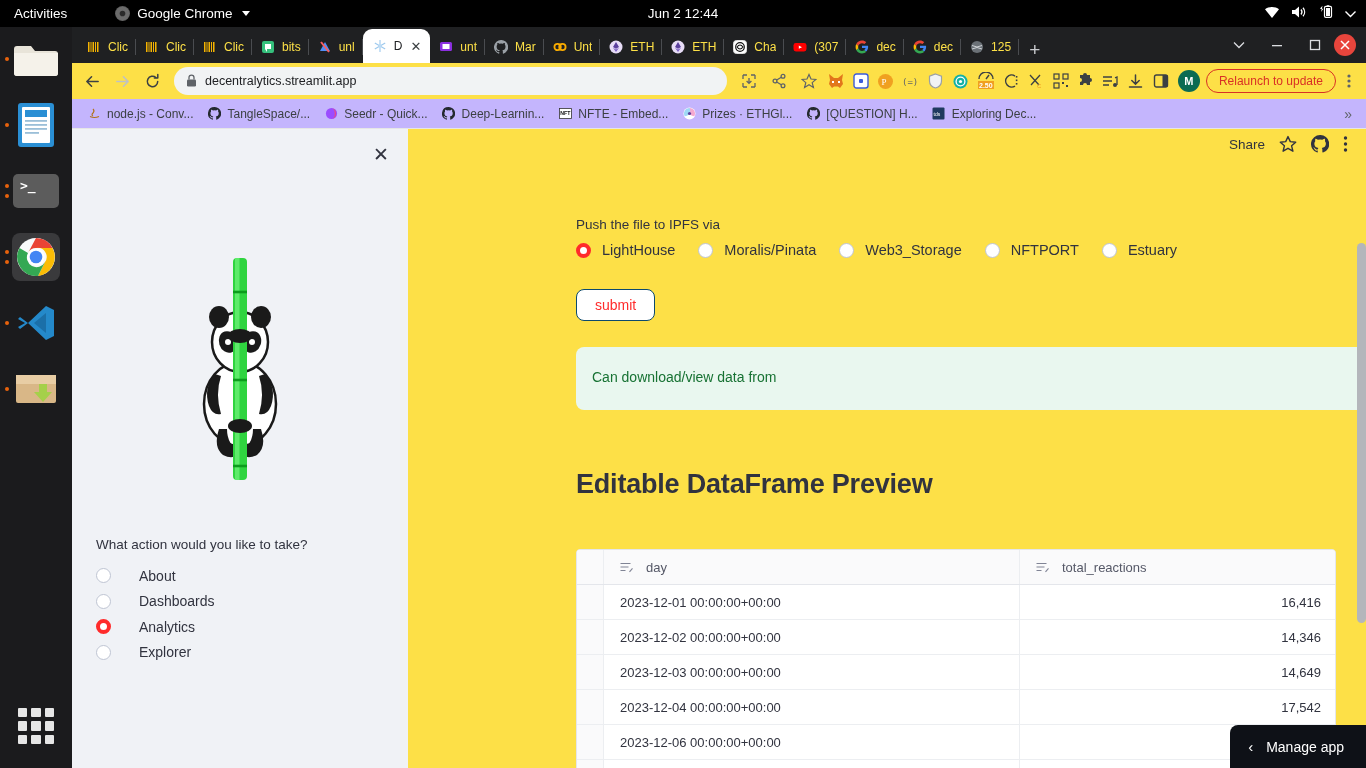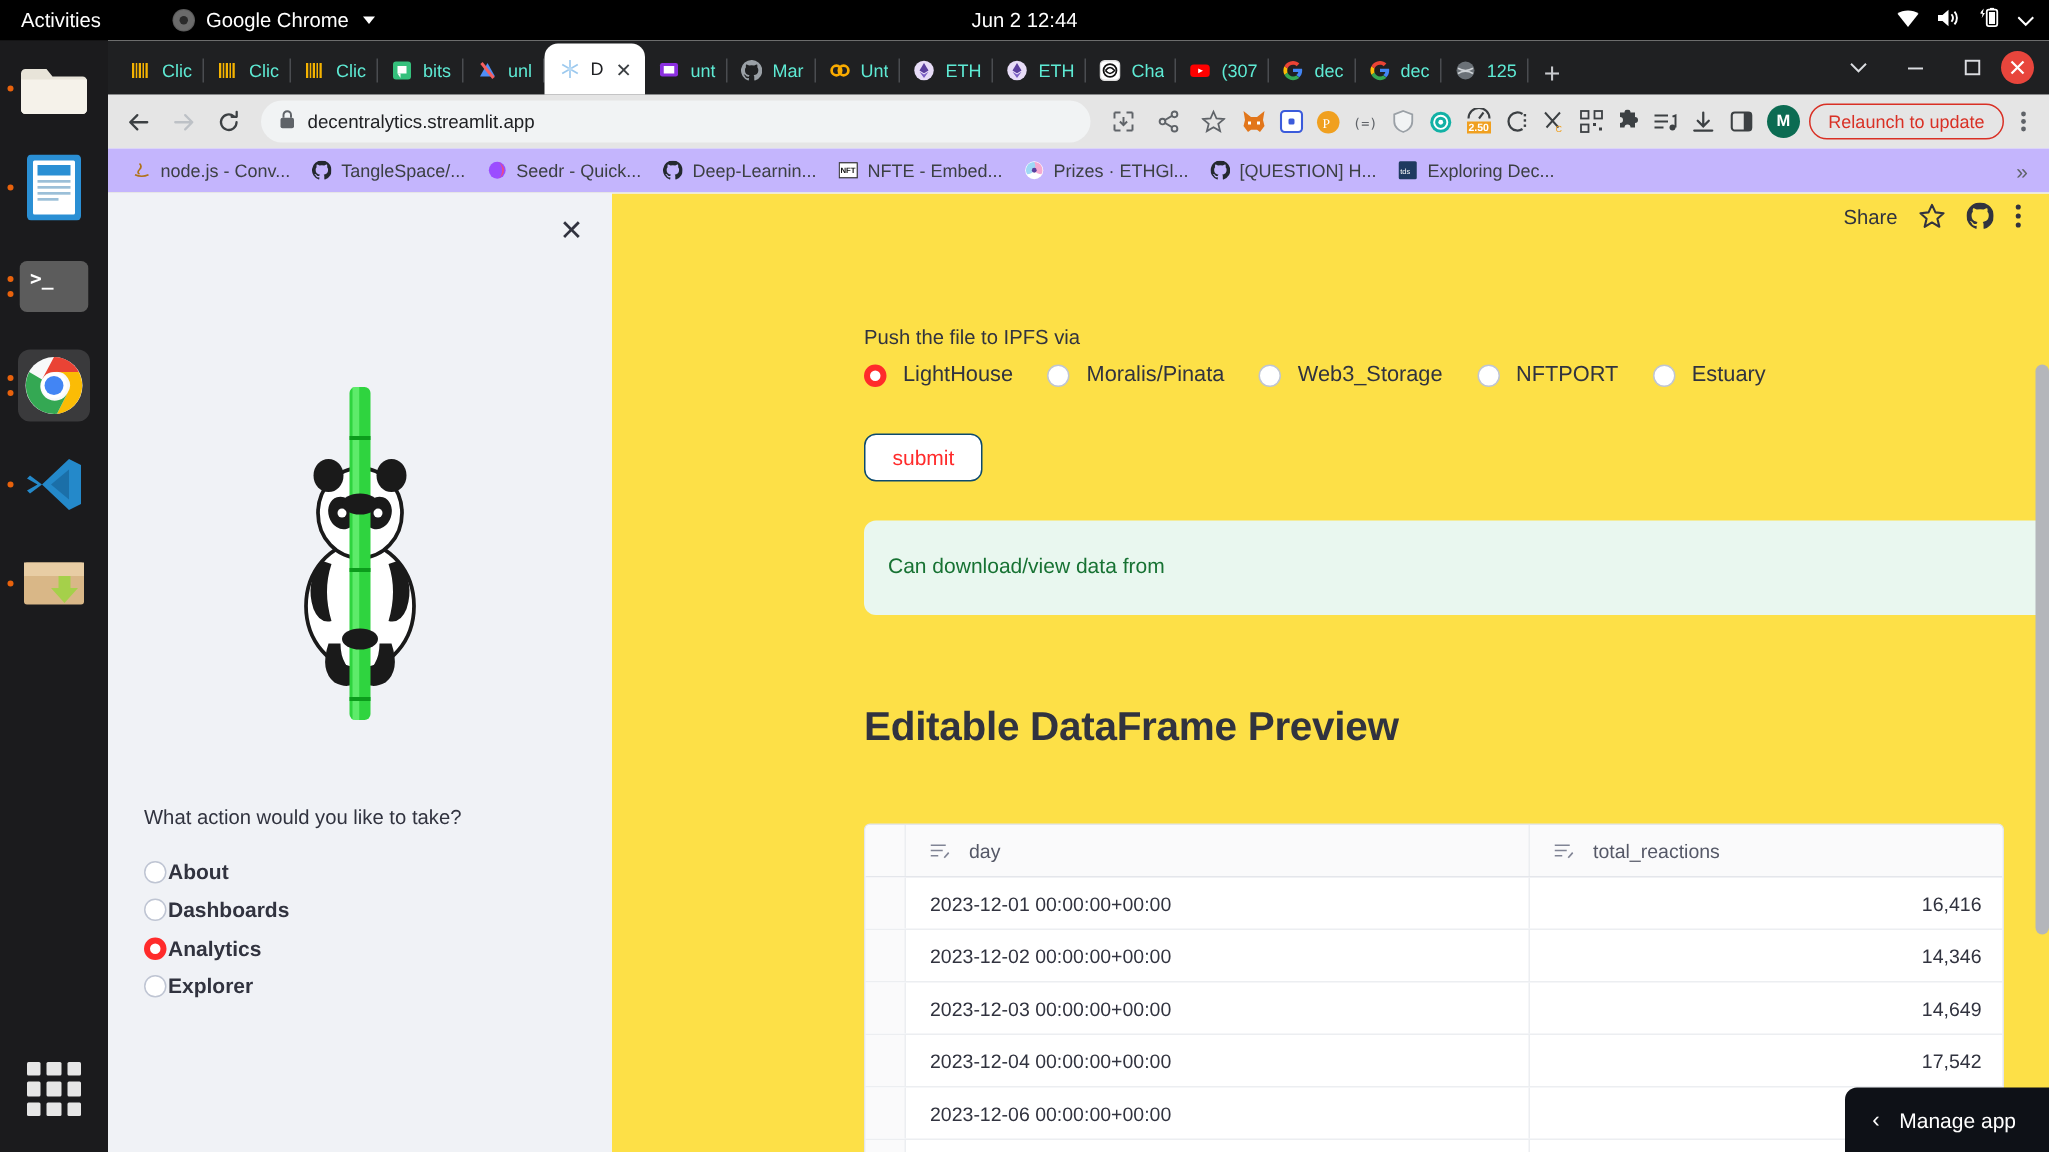--- a/index.html
+++ b/index.html
@@ -66,40 +66,40 @@
   .chrome {
     position: absolute; top: 27px; left: 72px;
     width: 1294px; height: 741px; background: #fff; overflow:hidden;
   }
   .tabstrip {
     height: 36px; background: #1f2022; display:flex; align-items:flex-end;
     padding-left: 6px; position: relative;
   }
   .tab {
     height: 32px; min-width: 0; display:flex; align-items:center; gap:6px;
-    padding: 0 8px; color:#5eead4; font-size: 12px; position:relative;
+    padding: 0 8px; color:#fde047; font-size: 12px; position:relative;
     flex: 0 0 auto; white-space: nowrap;
   }
   .tab .sep { position:absolute; right:0; top:8px; height:16px; width:1px; background:#4a4c50; }
   .tab .fav { width:16px;height:16px;flex:0 0 16px;border-radius:3px;display:flex;align-items:center;justify-content:center;font-size:9px;line-height:1;overflow:hidden;}
   .tab .ttl { overflow:hidden; text-overflow: clip; max-width: 40px; }
   .tab.active {
     background:#fff; color:#202124; border-radius: 9px 9px 0 0; height:34px;
     padding: 0 9px; min-width: 62px;
   }
   .tab.active .ttl { max-width: 14px; }
   .tab-close { font-size: 13px; color:#3c4043; line-height:1; margin-left:2px; }
   .newtab { color:#c8cace; font-size:19px; padding:0 10px 4px 10px; line-height:1;}
   .wincontrols { position:absolute; right:0; bottom:3px; display:flex; align-items:center; gap:0; }
   .wc { width:38px;height:30px;display:flex;align-items:center;justify-content:center;color:#dadce0;font-size:12px;}
   .wc.close { background:#e8453c; color:#fff; border-radius:50%; width:22px;height:22px; margin-right:10px; font-size:12px;}
 
   
   .toolbar {
-    height: 36px; background:#e5e5e5; display:flex; align-items:center; gap: 2px;
+    height: 36px; background:#fde047; display:flex; align-items:center; gap: 2px;
     padding: 0 6px; border-bottom: 0;
   }
   .tbtn { width:28px;height:28px;display:flex;align-items:center;justify-content:center;color:#5f6368;font-size:15px;border-radius:50%; flex:0 0 auto;}
   .tbtn.dis { color:#bdc1c6; }
   .omnibox {
     flex: 1 1 auto; height: 28px; background:#f1f3f4; border-radius: 14px;
     display:flex; align-items:center; gap:8px; padding: 0 12px; margin: 0 6px;
     font-size: 12.5px; color:#202124; min-width:0;
   }
   .omnibox .lock { font-size: 11px; color:#5f6368; }
@@ -135,21 +135,21 @@
   .sb-close {
     position:absolute; right: 14px; top: 12px; font-size: 19px; color:#31333f;
     width: 26px; height:26px; display:flex;align-items:center;justify-content:center;
   }
   .sb-logo { position:absolute; top: 125px; left: 0; width:336px; display:flex; justify-content:center;}
   .sb-question {
     position:absolute; top: 408px; left: 24px; width: 300px;
     font-size: 13.5px; color:#31333f;
   }
   .radio-group { position:absolute; top: 434px; left: 24px; }
-  .radio-row { display:flex; align-items:flex-end; gap:1px; height: 25.5px; font-weight: bold; }
+  .radio-row { display:flex; align-items:center; gap:28px; height: 25.5px; }
   .radio {
     width:15px;height:15px;border-radius:50%;border:1px solid #bfc5d3;
     background:#fff; flex:0 0 15px; position:relative;
   }
   .radio.on { border: 4px solid #ff2b2b; background:#fff; }
   .radio-label { font-size: 14px; color:#31333f; }
 
   
   .st-main {
     position:absolute; left: 336px; top:0; right:0; height:639px; background:#fde047;

